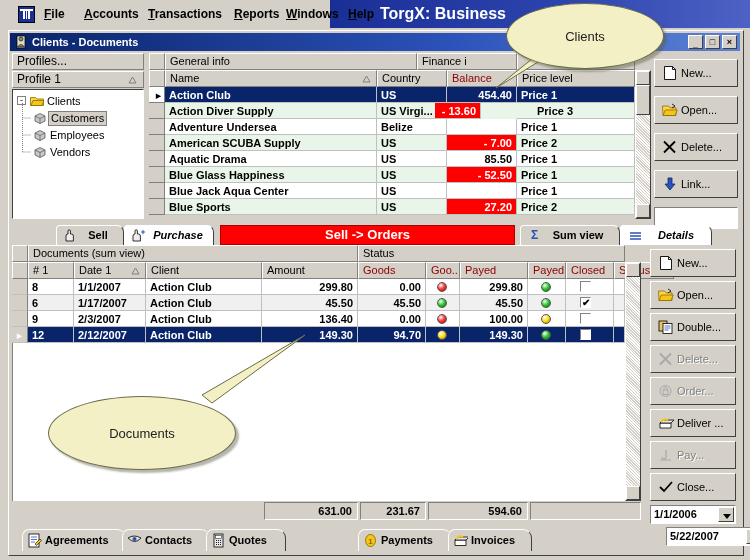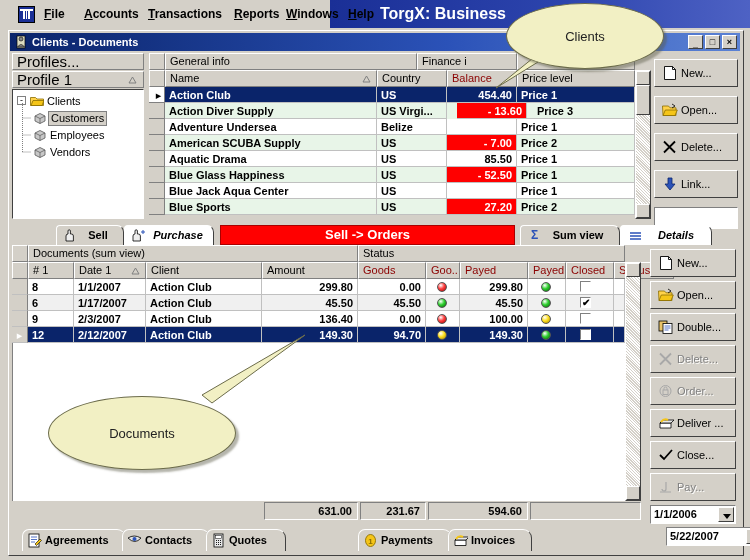--- a/index.html
+++ b/index.html
@@ -45,21 +45,21 @@
   .winbtn span{position:absolute;left:0;right:0;top:1px;text-align:center;
      font-size:9px;font-weight:bold;line-height:11px;color:#000;font-family:"Liberation Sans",sans-serif;}
 
   
   .topsec{position:absolute;left:12px;top:53px;width:726px;height:168px;}
 
   
   .profpanel{position:absolute;left:0;top:0;width:132px;height:166px;}
   .gridhdr{background:#d4d0c8;border-top:1px solid #fff;border-left:1px solid #fff;
      border-right:1px solid #808080;border-bottom:1px solid #808080;
-     box-sizing:border-box;font-size:15px;color:#000;line-height:15px;padding-left:4px;
+     box-sizing:border-box;font-size:12px;color:#000;line-height:15px;padding-left:4px;
      height:17px;overflow:hidden;white-space:nowrap;position:relative;}
   .treebox{position:absolute;left:0;top:36px;width:132px;height:130px;background:#fff;
      border:1px solid #808080;border-right-color:#fff;border-bottom-color:#fff;
      box-sizing:border-box;overflow:hidden;}
   .treebox2{position:absolute;left:0;top:36px;width:132px;height:130px;
      border-top:1px solid #404040;border-left:1px solid #404040;
      border-right:1px solid #fff;border-bottom:1px solid #fff;box-sizing:border-box;
      pointer-events:none;}
   .tnode{position:absolute;height:15px;line-height:15px;white-space:nowrap;font-size:11px;color:#000;}
   .tlabel{position:absolute;left:20px;top:0;line-height:15px;}
@@ -282,21 +282,21 @@
             <div class="cell" style="left: 0px; width: 16px; background: rgb(255, 255, 255); border-right: 1px solid rgb(128, 128, 128); border-bottom: 1px solid rgb(128, 128, 128); text-align: center; color: rgb(0, 0, 0); font-weight: normal;">▸</div>
             <div class="cell " style="left: 16px; width: 212px;">Action Club</div>
             <div class="cell " style="left: 228px; width: 70px;">US</div>
             <div class="cell num" style="left: 298px; width: 70px;">454.40</div>
             <div class="cell " style="left: 368px; width: 118px;">Price 1</div>
           </div>
           <div class="cg-row datarow row-alt" style="top: 50px;">
             <div class="cell" style="left: 0px; width: 16px; background: rgb(212, 208, 200); border-right: 1px solid rgb(128, 128, 128); border-bottom: 1px solid rgb(128, 128, 128); text-align: center; color: rgb(0, 0, 0); font-weight: normal;"></div>
             <div class="cell " style="left: 16px; width: 212px;">Action Diver Supply</div>
             <div class="cell " style="left: 228px; width: 70px;">US Virgi...</div>
-            <div class="cell num negbal" style="left: 308px; width: 70px;">-  13.60</div>
+            <div class="cell num negbal" style="left: 286px; width: 46px;">-  13.60</div>
             <div class="cell " style="left: 368px; width: 118px; padding-left: 20px;">Price 3</div>
           </div>
           <div class="cg-row datarow row-white" style="top: 66px;">
             <div class="cell" style="left: 0px; width: 16px; background: rgb(212, 208, 200); border-right: 1px solid rgb(128, 128, 128); border-bottom: 1px solid rgb(128, 128, 128); text-align: center; color: rgb(0, 0, 0); font-weight: normal;"></div>
             <div class="cell " style="left: 16px; width: 212px;">Adventure Undersea</div>
             <div class="cell " style="left: 228px; width: 70px;">Belize</div>
             <div class="cell num" style="left: 298px; width: 70px;"></div>
             <div class="cell " style="left: 368px; width: 118px;">Price 1</div>
           </div>
           <div class="cg-row datarow row-alt" style="top: 82px;">
@@ -579,32 +579,32 @@
       <span class="bl">Order...</span>
     </div>
     <div class="btn" style="width:86px;margin-bottom:4px">
       <svg class="bic" viewBox="0 0 16 14">
         <path d="M2 7 h11 v5 h-11 Z" fill="#fff" stroke="#000" stroke-width="0.8"></path>
         <path d="M2 7 l3-3 h11 l-3 3 Z" fill="#e8e8e8" stroke="#000" stroke-width="0.8"></path>
         <path d="M3 6 q3-4 7-2" fill="none" stroke="#f5c518" stroke-width="2"></path>
       </svg>
       <span class="bl">Deliver ...</span>
     </div>
-    <div class="btn" style="width:86px;margin-bottom:4px">
-      <svg class="bic" viewBox="0 0 16 14">
-        <path d="M2 7 L6 11 L14 2" fill="none" stroke="#000" stroke-width="1.8"></path>
-      </svg>
-      <span class="bl">Close...</span>
-    </div>
     <div class="btn dis" style="width:86px;margin-bottom:4px">
       <svg class="bic" viewBox="0 0 16 14">
         <path d="M8 2 v7 a2 2 0 0 1 -4 0" fill="none" stroke="#a8a8a8" stroke-width="1.2"></path>
         <path d="M2 12 h11" stroke="#a8a8a8" stroke-width="1"></path>
       </svg>
       <span class="bl">Pay...</span>
+    </div>
+    <div class="btn" style="width:86px;margin-bottom:4px">
+      <svg class="bic" viewBox="0 0 16 14">
+        <path d="M2 7 L6 11 L14 2" fill="none" stroke="#000" stroke-width="1.8"></path>
+      </svg>
+      <span class="bl">Close...</span>
     </div>
     <div class="combo" style="position:relative;left:0;top:0;width:86px;margin-bottom:3px">
       <span>1/1/2006</span>
       <div class="db">
         <svg style="position:absolute;left:4px;top:6px" width="8" height="5" viewBox="0 0 8 5">
             <path d="M0 0 L8 0 L4 5 Z" fill="#000"></path>
           </svg>
       </div>
     </div>
     <div class="combo" style="position:relative;left:16px;top:0;width:98px">

